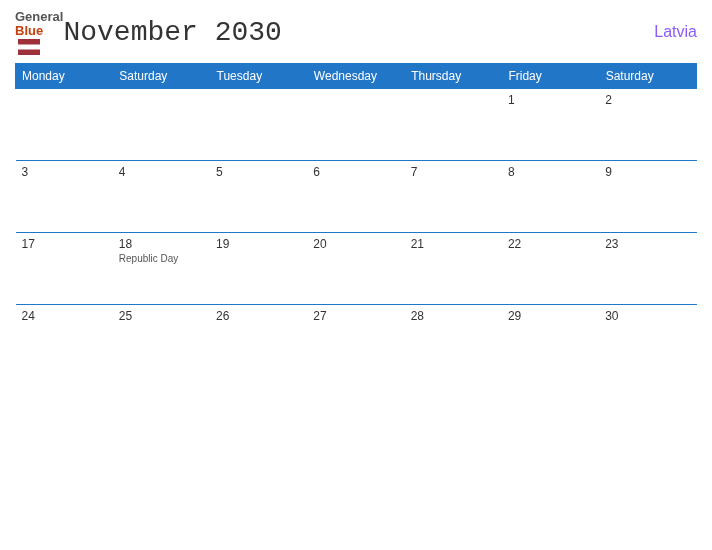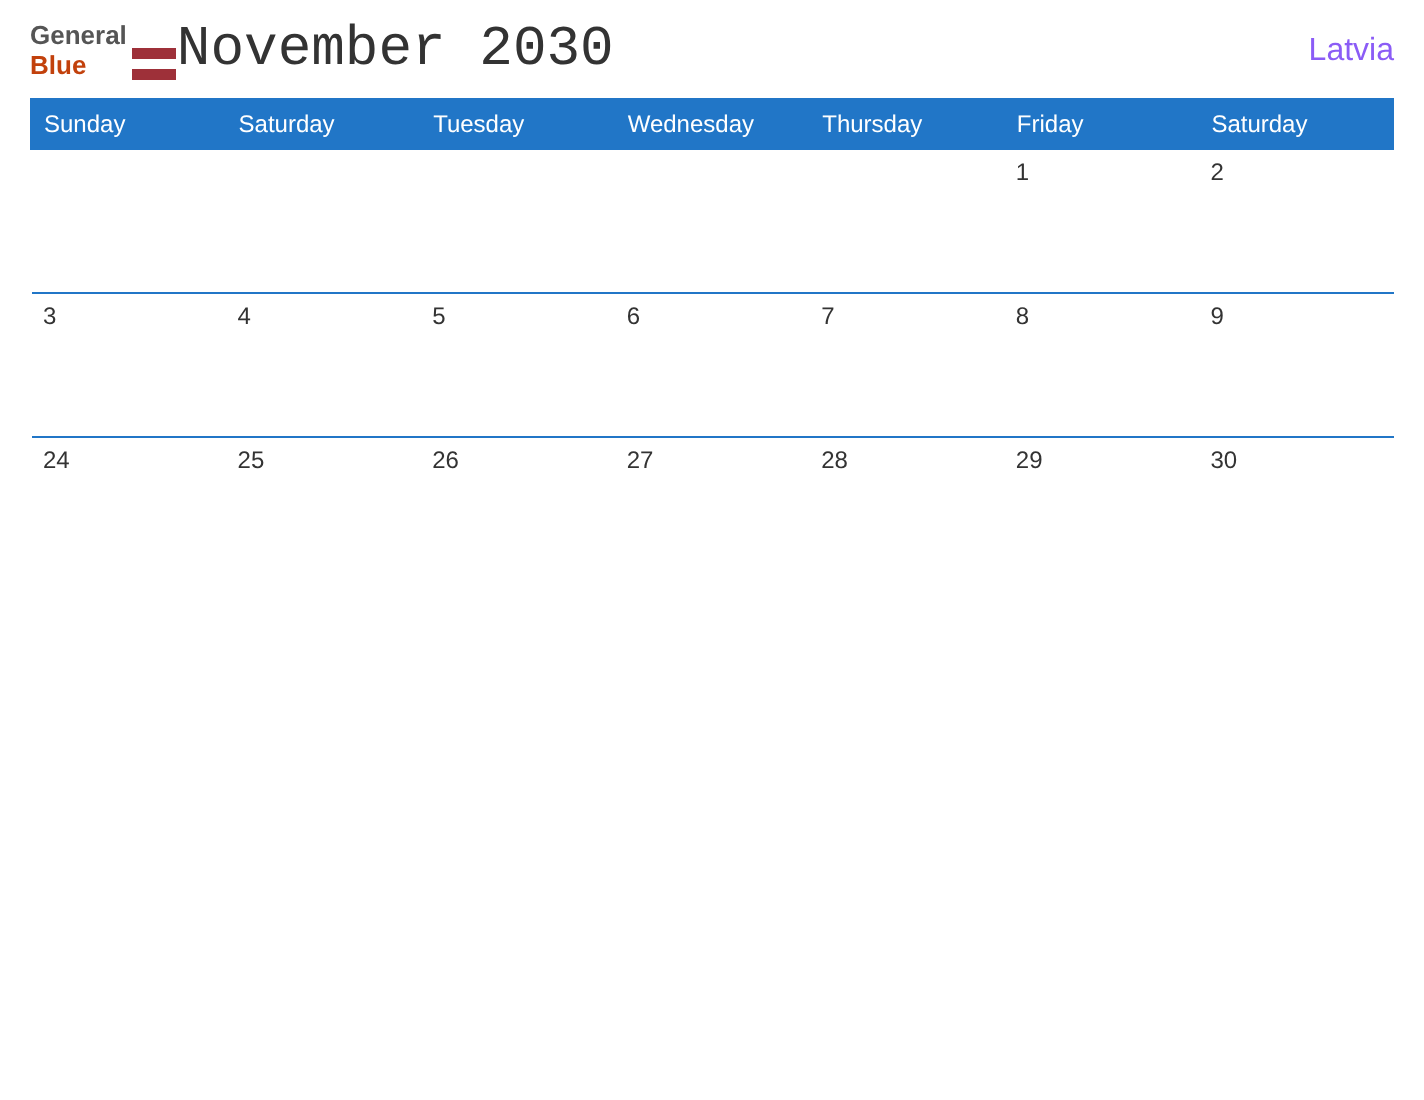--- a/index.html
+++ b/index.html
@@ -17,23 +17,24 @@
       padding: 10px 15px 10px 15px;
     }
     .header {
       display: flex;
       align-items: center;
       justify-content: space-between;
       margin-bottom: 8px;
     }
     .logo {
       display: flex;
-      align-items: flex-end;
+      align-items: flex-start;
       font-size: 13px;
       line-height: 1.1;
+      flex-direction: column;
     }
     .logo-general {
       color: #555;
       font-weight: bold;
     }
     .logo-blue {
       color: #c2410c;
       font-weight: bold;
     }
     .logo-flag {
@@ -117,21 +118,21 @@
         <rect y="5.5" width="22" height="5" fill="#fff"></rect>
       </svg>
     </div>
     <div class="title">November 2030</div>
     <div class="country">Latvia</div>
   </div>
 
   <table class="calendar-table">
     <thead>
       <tr>
-        <th>Sunday</th>
+        <th>Monday</th>
         <th>Saturday</th>
         <th>Tuesday</th>
         <th>Wednesday</th>
         <th>Thursday</th>
         <th>Friday</th>
         <th>Saturday</th>
       </tr>
     </thead>
     <tbody id="calendar-body">
     <tr>
@@ -165,20 +166,44 @@
           </td>
           <td>
             <span class="day-number">8</span>
           </td>
           <td>
             <span class="day-number">9</span>
           </td>
         </tr>
         <tr>
           <td>
+            <span class="day-number">17</span>
+          </td>
+          <td>
+            <span class="day-number">18</span>
+            <span class="event-label">Republic Day</span>
+          </td>
+          <td>
+            <span class="day-number">19</span>
+          </td>
+          <td>
+            <span class="day-number">20</span>
+          </td>
+          <td>
+            <span class="day-number">21</span>
+          </td>
+          <td>
+            <span class="day-number">22</span>
+          </td>
+          <td>
+            <span class="day-number">23</span>
+          </td>
+        </tr>
+        <tr>
+          <td>
             <span class="day-number">24</span>
           </td>
           <td>
             <span class="day-number">25</span>
           </td>
           <td>
             <span class="day-number">26</span>
           </td>
           <td>
             <span class="day-number">27</span>

